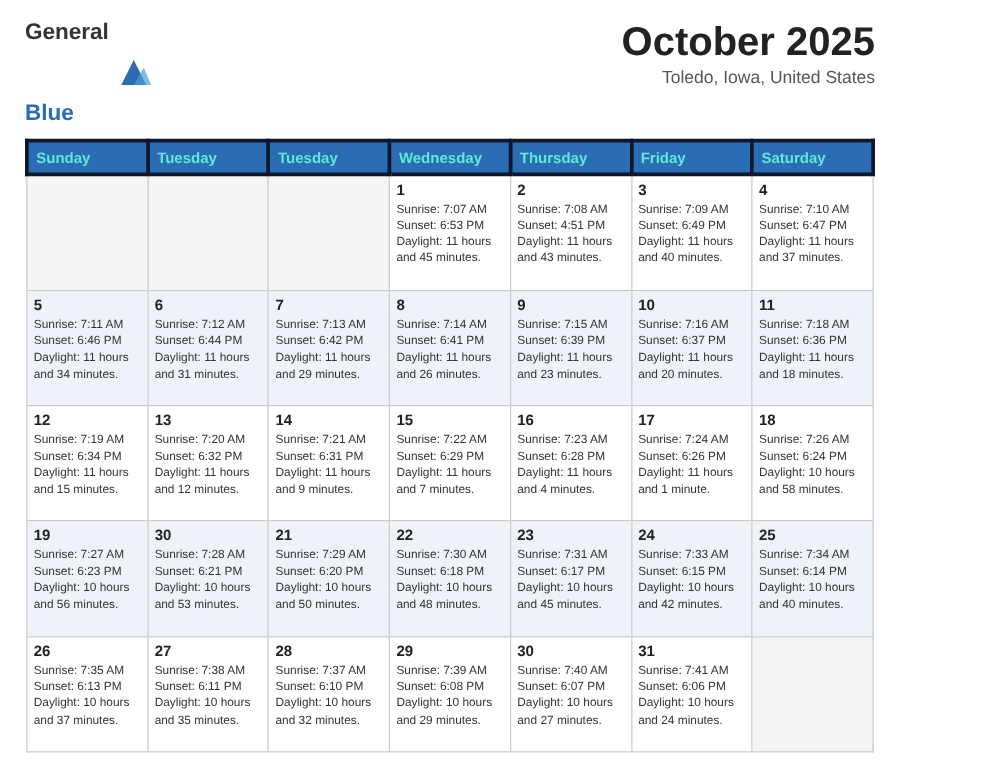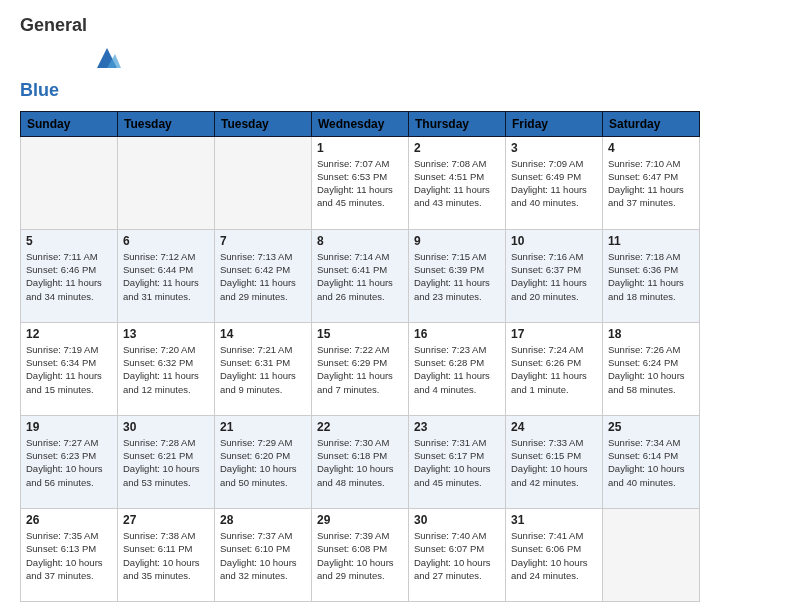--- a/index.html
+++ b/index.html
@@ -53,26 +53,26 @@
       margin-top: 2px;
     }
     .calendar {
       width: 100%;
       border-collapse: collapse;
       flex: 1;
       font-size: 10.5px;
     }
     .calendar th {
       background-color: #2a6db5;
-      color: #000000;
+      color: #5eead4;
       text-align: left;
       padding: 5px 6px;
       font-size: 12px;
       font-weight: bold;
-      border: 1px solid #0f172a;
+      border: 3px solid #0f172a;
     }
     .calendar td {
       border: 1px solid #ccc;
       vertical-align: top;
       padding: 4px 5px;
       width: calc(100% / 7);
       height: 78px;
       background: #fff;
     }
     .calendar td.empty {
@@ -100,20 +100,24 @@
   <div class="header">
     <div class="logo">
       <div class="logo-text">
         <span style="font-size:18px;font-weight:bold;color:#333;">General</span>
         <span style="font-size:18px;font-weight:bold;color:#2a6db5;margin-top:45px;">Blue</span>
       </div>
       <svg class="logo-icon" viewBox="0 0 28 28" xmlns="http://www.w3.org/2000/svg">
         <polygon points="4,24 14,4 24,24" fill="#2a6db5"></polygon>
         <polygon points="14,24 22,10 28,24" fill="#4a9fd5" opacity="0.7"></polygon>
       </svg>
+    </div>
+    <div class="title-area">
+      <div class="month-title">October 2025</div>
+      <div class="location">Toledo, Iowa, United States</div>
     </div>
   </div>
 
   <table class="calendar">
     <thead>
       <tr>
         <th>Sunday</th>
         <th>Tuesday</th>
         <th>Tuesday</th>
         <th>Wednesday</th>

